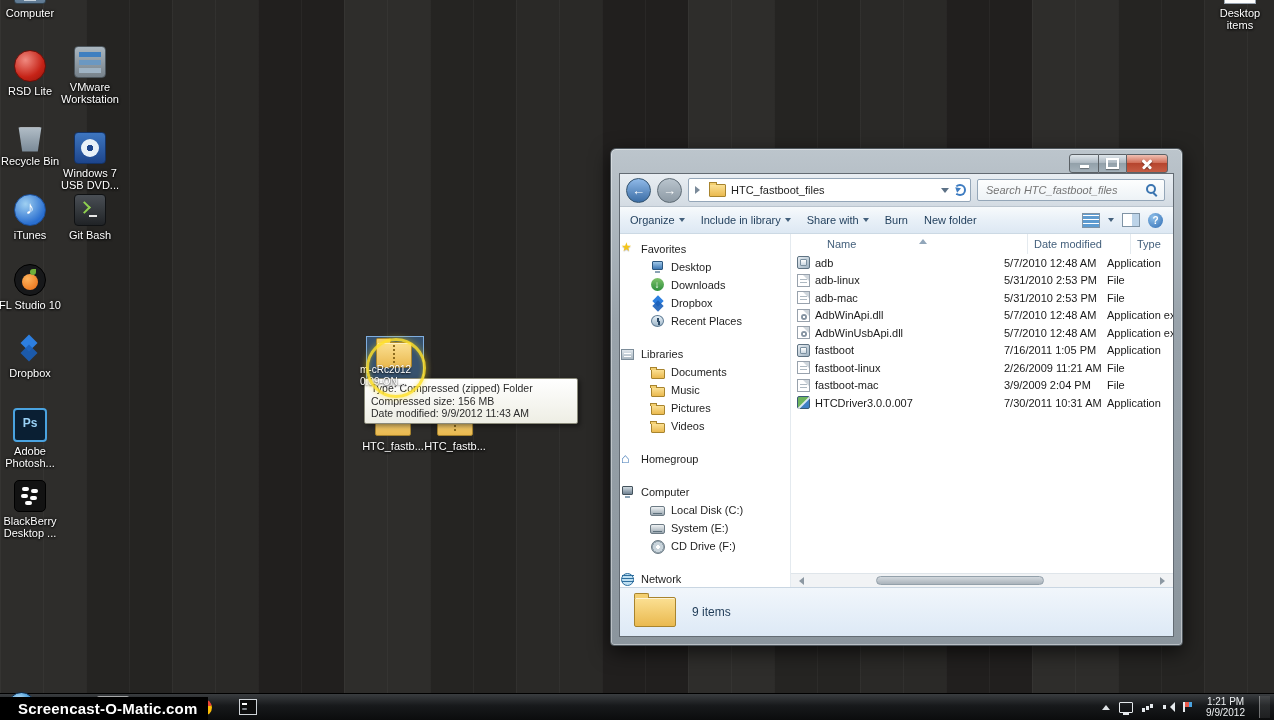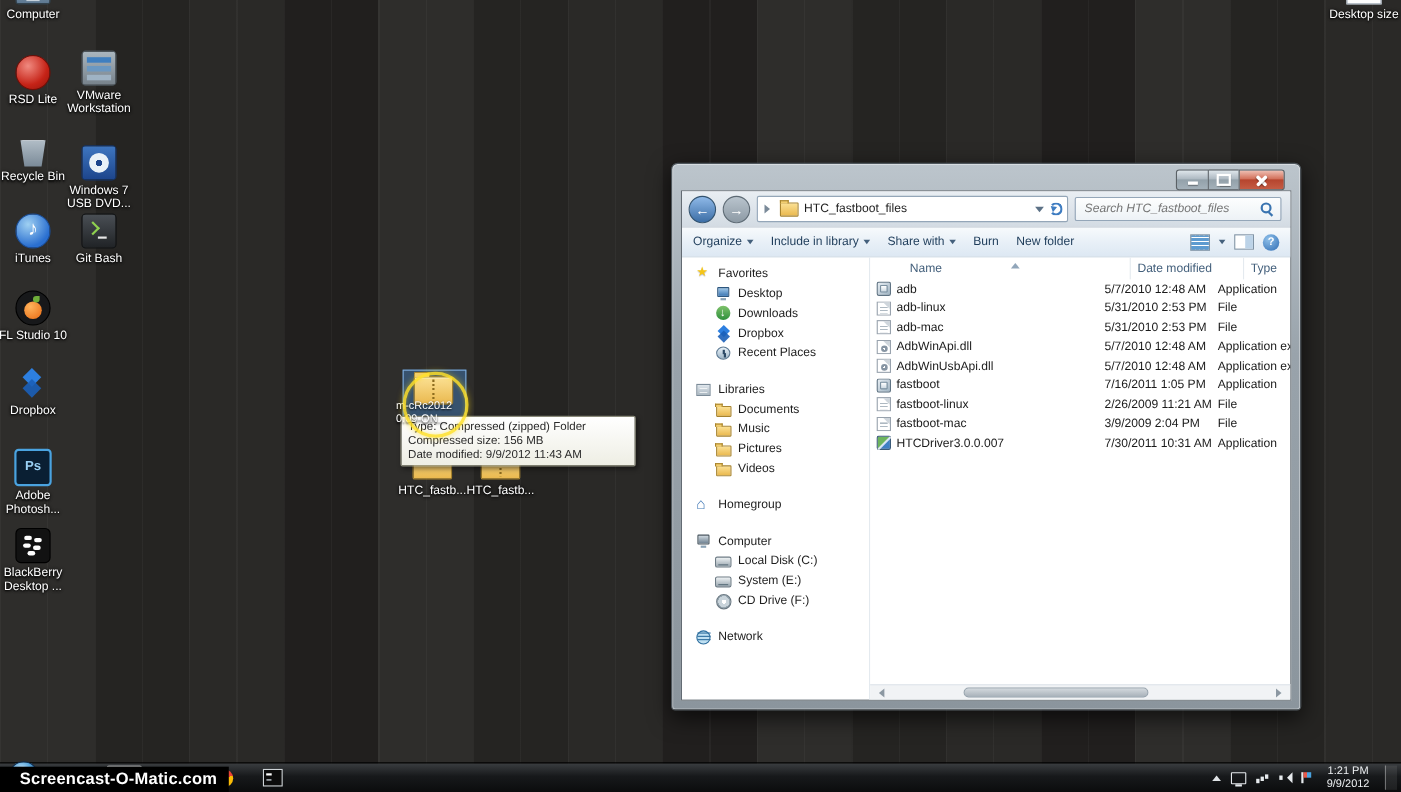--- a/index.html
+++ b/index.html
@@ -100,21 +100,21 @@
   .views-icon{width:16px;height:13px;background:
     repeating-linear-gradient(0deg,#5e9bd0 0 3px,#fff 3px 4px),
     repeating-linear-gradient(90deg,#5e9bd0 0 3px,#fff 3px 4px);border:1px solid #7f93a5;}
   .preview-icon{position:relative;width:16px;height:12px;border:1px solid #7f93a5;background:#fff;}
   .preview-icon::after{content:"";position:absolute;right:0;top:0;bottom:0;width:7px;background:#bcd3e8;}
   .help-icon{width:15px;height:15px;border-radius:50%;background:radial-gradient(circle at 35% 30%,#8fc0ea,#2f6cb3);color:#fff;font-size:10px;font-weight:bold;display:flex;align-items:center;justify-content:center;}
   .help-icon::before{content:"?";}
   
   .main{flex:1;display:flex;min-height:0;}
   .sidebar{width:170px;flex:none;border-right:1px solid #e4eaef;padding-top:6px;font-size:11px;color:#1e1e1e;overflow:hidden;}
-  .sb-item{display:flex;align-items:center;height:18px;gap:6px;padding-left:12px;cursor:default;}
+  .sb-item{display:flex;align-items:center;height:18px;gap:6px;cursor:default;}
   .sb-item.lvl1{padding-left:30px;}
   .sb-item.gap{margin-top:15px;}
   .sico{position:relative;width:15px;height:14px;flex:none;display:inline-block;}
   [data-sico="star"]::before{content:"★";position:absolute;left:1px;top:-2px;color:#f5c518;font-size:12px;text-shadow:0 1px 1px rgba(0,0,0,.25);}
   [data-sico="desktop"]::before,[data-sico="pc"]::before{content:"";position:absolute;inset:1px 2px 4px 2px;border:1px solid #2c567e;border-radius:1px;background:linear-gradient(#9fc7e8,#3e78b4);}
   [data-sico="desktop"]::after,[data-sico="pc"]::after{content:"";position:absolute;left:5px;right:5px;bottom:1px;height:2px;background:#8aa2b5;}
   [data-sico="pc"]::before{background:linear-gradient(#cfd9e0,#6f8191);border-color:#44525c;}
   [data-sico="downloads"]::before{content:"";position:absolute;inset:0 1px 1px 1px;border-radius:50%;background:linear-gradient(#7ec26b,#2e8f3c);}
   [data-sico="downloads"]::after{content:"↓";position:absolute;left:0;right:1px;top:0;text-align:center;color:#fff;font-size:10px;line-height:13px;font-weight:bold;}
   [data-sico="dropbox"]::before{content:"";position:absolute;left:4px;top:1px;width:8px;height:8px;background:#2d7fe0;transform:rotate(45deg);}
@@ -242,21 +242,21 @@
   <div class="dicon" style="left:-2px;top:408px">
     <div class="img" data-icon="ps"></div>
     <div class="lbl">Adobe Photosh...</div>
   </div>
   <div class="dicon" style="left:-2px;top:480px">
     <div class="img" data-icon="bb"></div>
     <div class="lbl">BlackBerry Desktop ...</div>
   </div>
   <div class="dicon" style="left:1208px;top:-28px">
     <div class="img" data-icon="page"></div>
-    <div class="lbl">Desktop size</div>
+    <div class="lbl">Desktop items</div>
   </div>
 
   <div class="sel-box"></div>
   <div class="zip-anchor">
     <div class="xfolder zip"></div>
   </div>
   <div class="zip-label">
     <div>m-cRc2012</div>
     <div>0.09-ON...</div>
   </div>
@@ -490,20 +490,24 @@
             </div>
           </div>
           <div class="hscroll">
             <span class="hs-arrow left"></span>
             <span class="hs-thumb"></span>
             <span class="hs-arrow right"></span>
           </div>
         </div>
       </div>
 
+      <div class="details">
+        <div class="xfolder big"></div>
+        <div class="txt">9 items</div>
+      </div>
 
     </div>
   </div>
 
   <div class="taskbar">
     <div class="orb"></div>
     <div class="tb-buttons">
       <div class="tb-btn">
           <span class="tkfolder"></span>
         </div>

